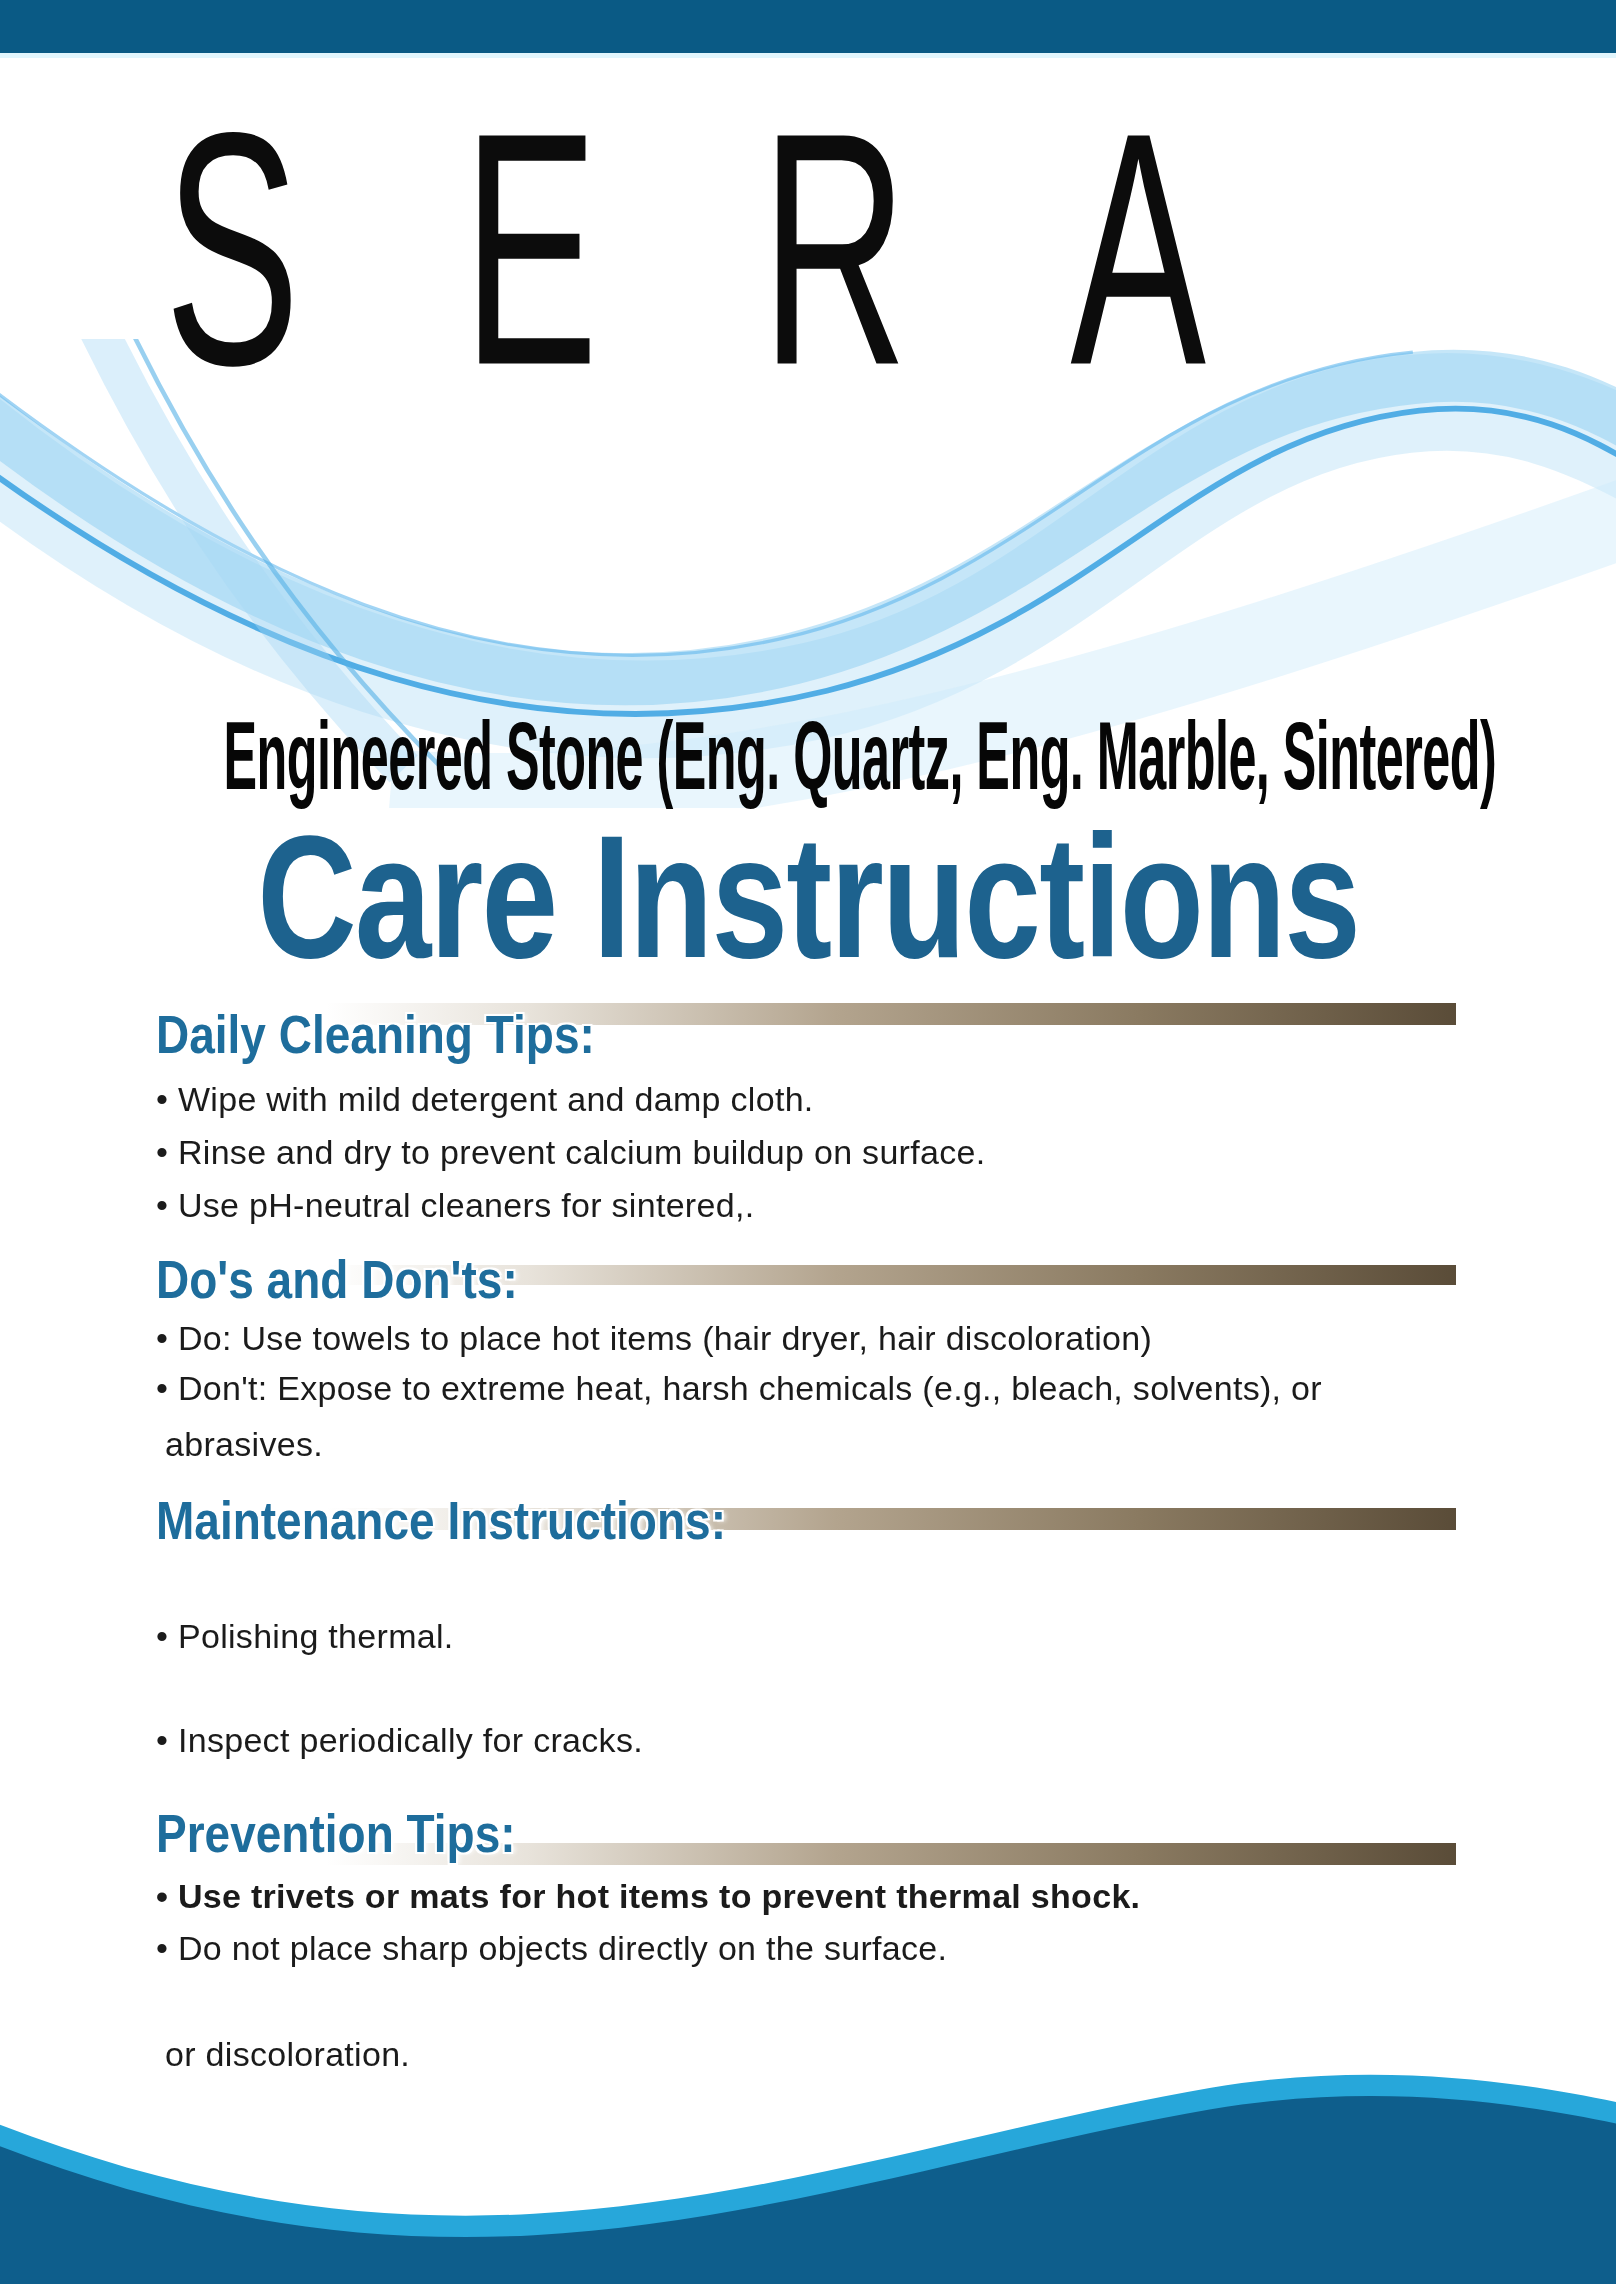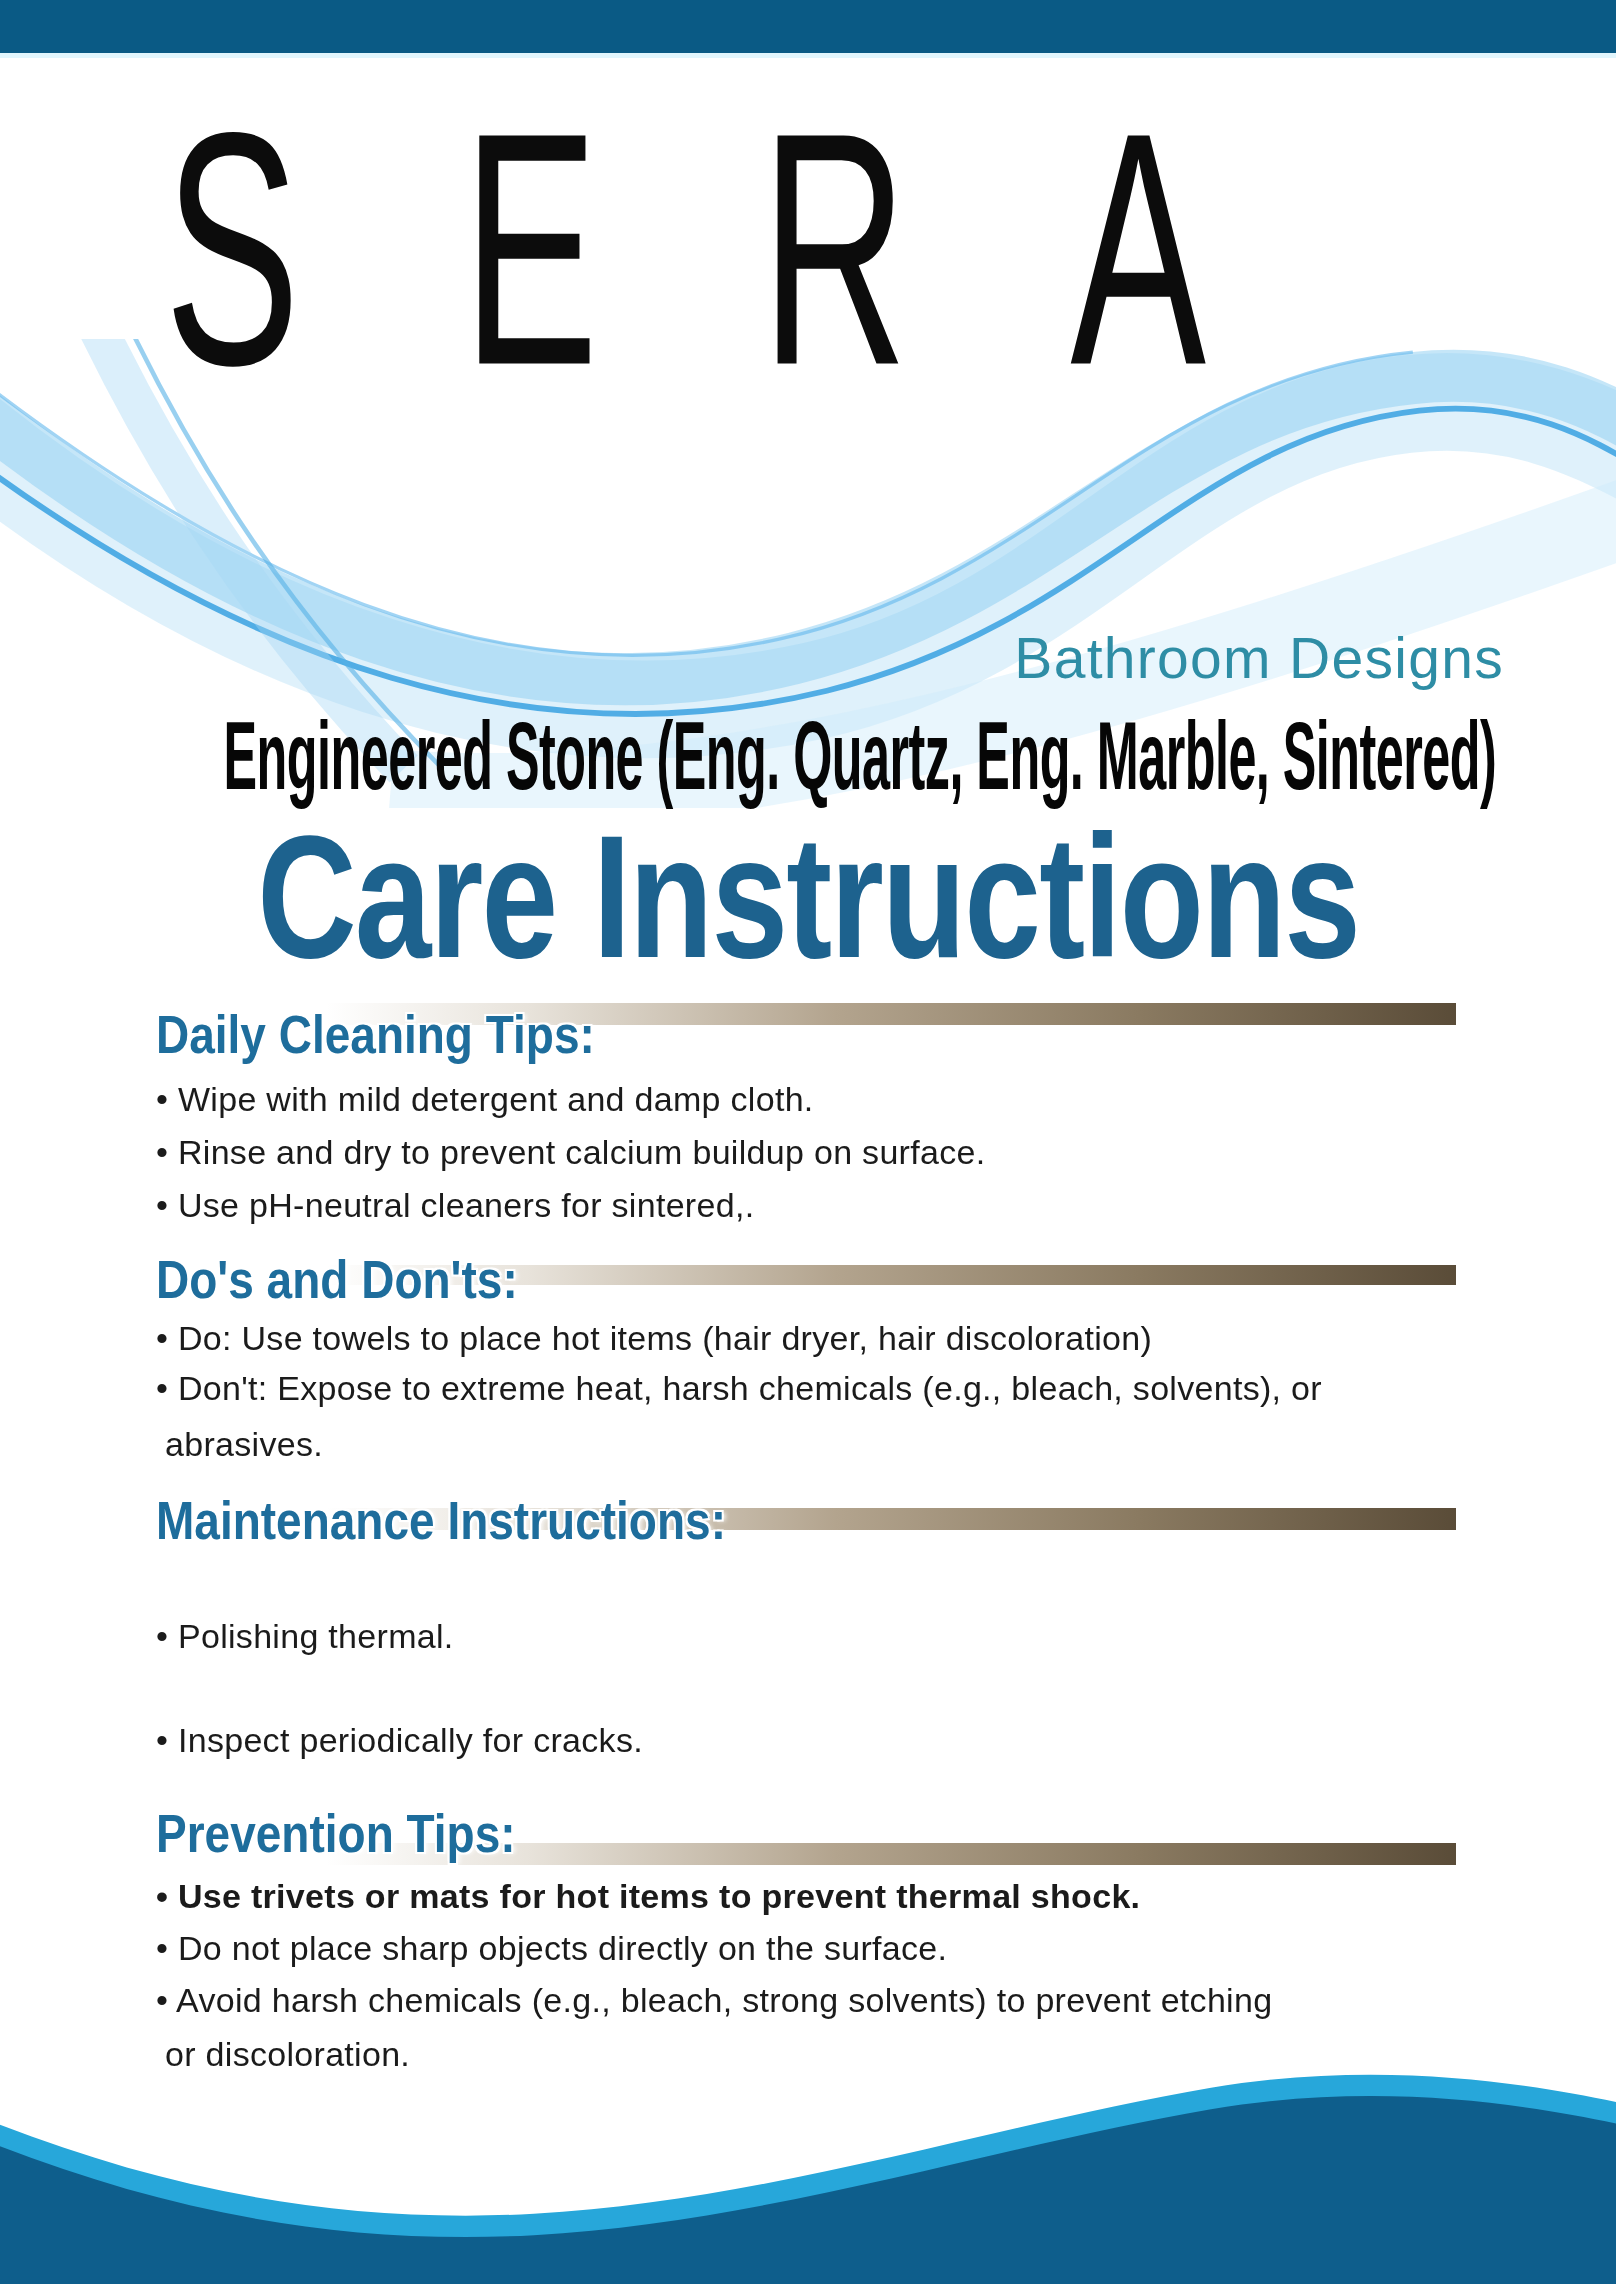--- a/index.html
+++ b/index.html
@@ -132,21 +132,20 @@
   <svg class="header-wave" viewBox="0 0 2482 720" preserveAspectRatio="none">
     <path d="M-60,140 C350,470 800,640 1250,540 C1650,450 1800,140 2160,100 C2340,80 2460,150 2540,190" fill="none" stroke="#b9e0f7" stroke-width="150" opacity="0.45"></path>
     <path d="M600,690 C1100,730 1700,560 2540,260" fill="none" stroke="#cfeafa" stroke-width="120" opacity="0.45"></path>
     <path d="M-60,90 C350,420 780,600 1220,490 C1620,390 1780,100 2170,60 C2350,40 2470,110 2540,150" fill="none" stroke="#8ccdf1" stroke-width="80" opacity="0.50"></path>
     <path d="M-60,170 C380,500 820,650 1270,540 C1690,435 1830,150 2180,110 C2360,90 2470,170 2540,210" fill="none" stroke="#2d9ce0" stroke-width="9" opacity="0.80"></path>
     <path d="M-60,40 C350,360 760,560 1200,460 C1600,370 1760,60 2170,20" fill="none" stroke="#63b8ec" stroke-width="5" opacity="0.60"></path>
     <path d="M120,-80 C240,180 390,420 620,660" fill="none" stroke="#a6d8f4" stroke-width="60" opacity="0.40"></path>
     <path d="M170,-80 C290,180 440,420 680,660" fill="none" stroke="#55b1e6" stroke-width="7" opacity="0.60"></path>
   </svg>
 
-  <div class="tagline">Bathroom Designs</div>
 
   <div class="subtitle-wrap">
     <span class="subtitle">Engineered Stone (Eng. Quartz, Eng. Marble, Sintered)</span>
   </div>
 
   <div class="title-wrap">
     <span class="poster-title">Care Instructions</span>
   </div>
 
   <div class="divider d1"></div>
@@ -164,21 +163,20 @@
   <div class="line l-2b">• Don't: Expose to extreme heat, harsh chemicals (e.g., bleach, solvents), or</div>
   <div class="line l-2c cont">abrasives.</div>
 
   <div class="sec-heading h3">Maintenance Instructions:</div>
   <div class="line l-3b">• Polishing thermal.</div>
   <div class="line l-3d">• Inspect periodically for cracks.</div>
 
   <div class="sec-heading h4">Prevention Tips:</div>
   <div class="line l-4a">• Use trivets or mats for hot items to prevent thermal shock.</div>
   <div class="line l-4b">• Do not place sharp objects directly on the surface.</div>
-  <div class="line l-4c">• Avoid harsh chemicals (e.g., bleach, strong solvents) to prevent etching</div>
   <div class="line l-4d cont">or discoloration.</div>
 
   <svg class="footer-wave" viewBox="0 0 2482 340" preserveAspectRatio="none">
     <path d="M0,95 C260,195 520,248 820,232 C1180,212 1540,92 1860,38 C2110,-4 2330,28 2482,60 L2482,340 L0,340 Z" fill="#27a7da"></path>
     <path d="M0,128 C260,228 520,281 820,265 C1180,245 1540,125 1860,71 C2110,29 2330,61 2482,93 L2482,340 L0,340 Z" fill="#0e5e8c"></path>
   </svg>
 
 </div>
 
 

